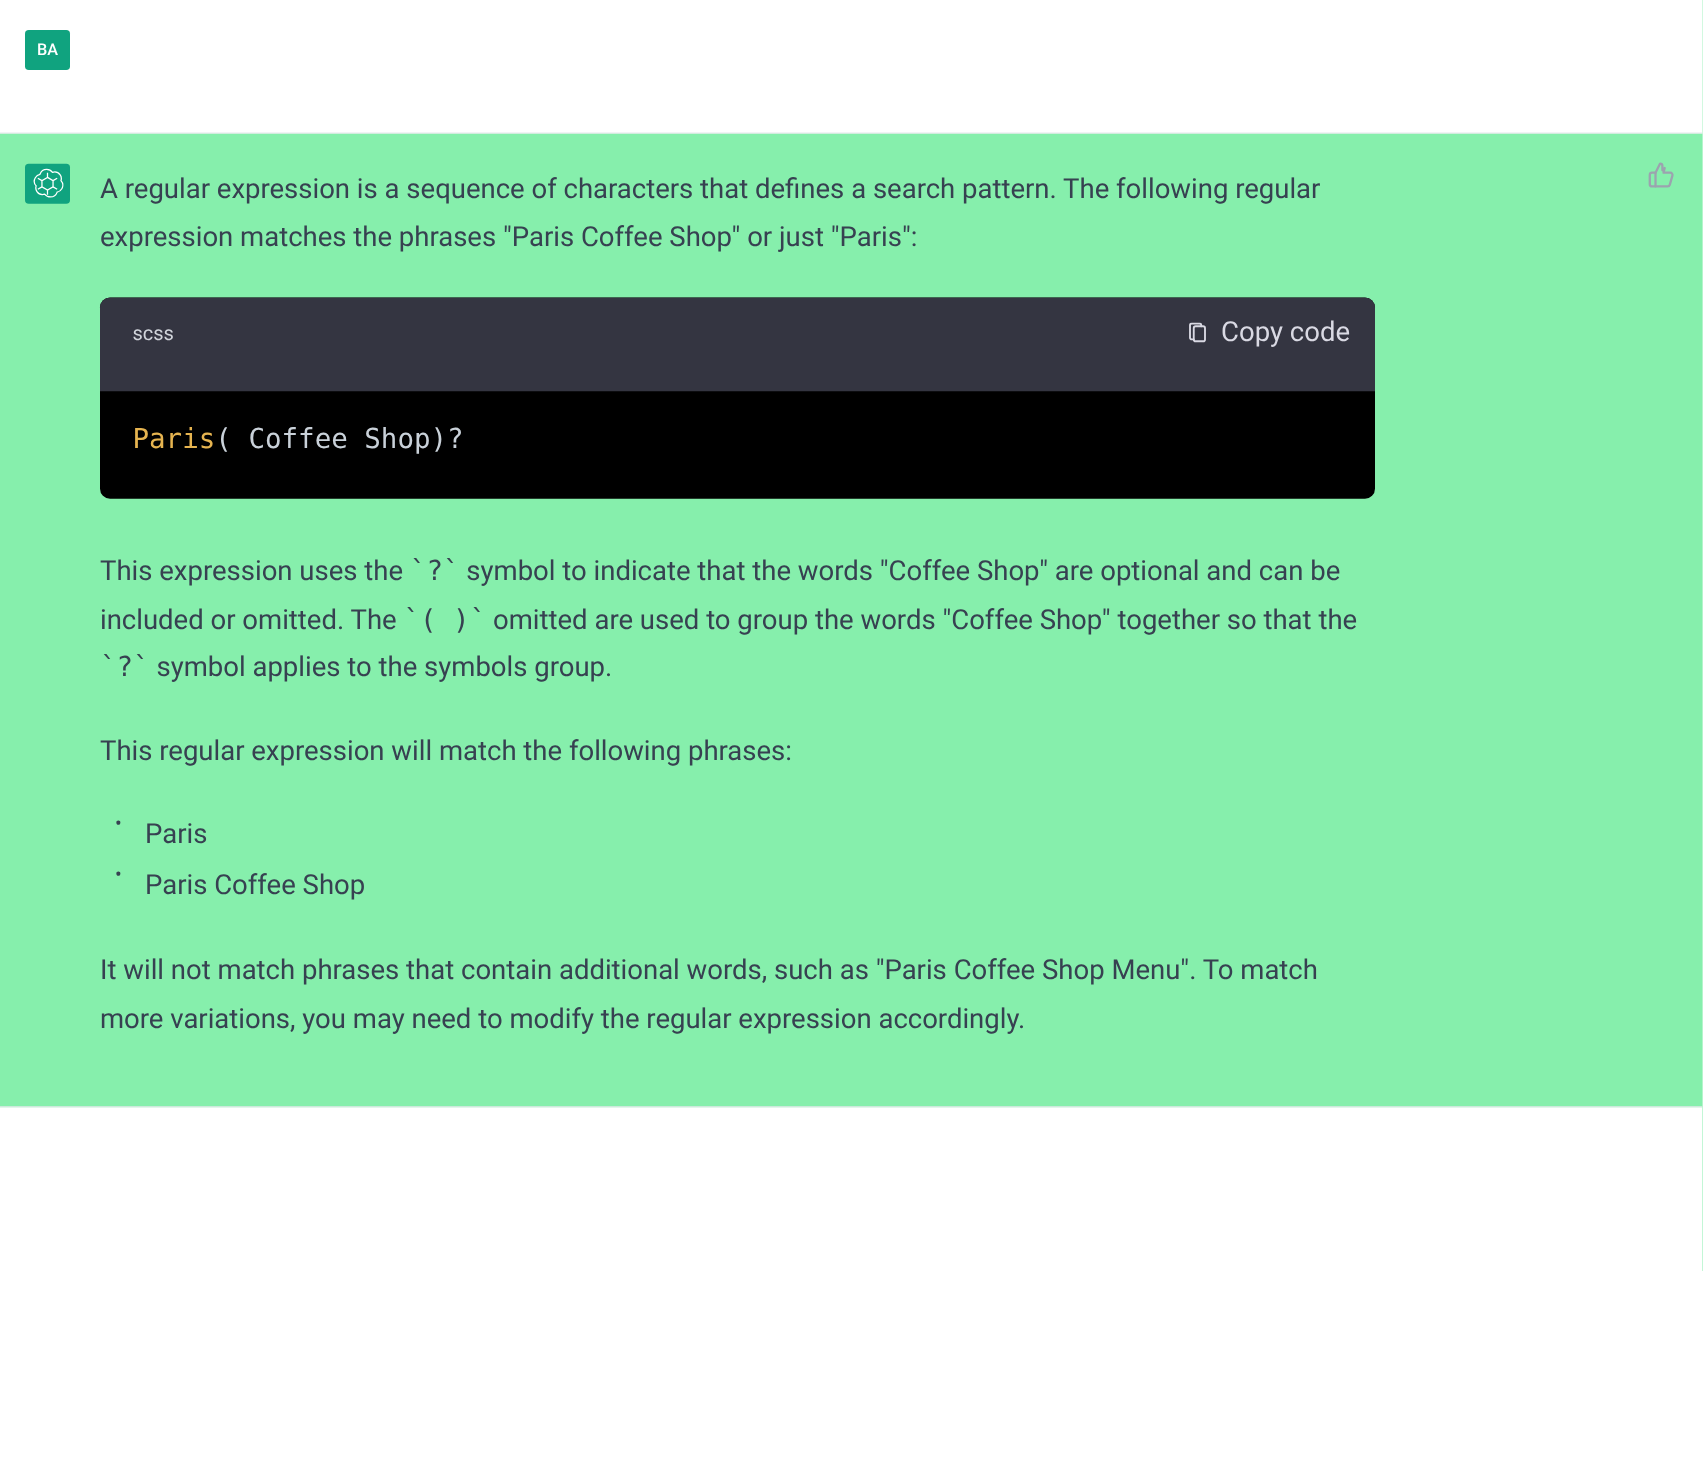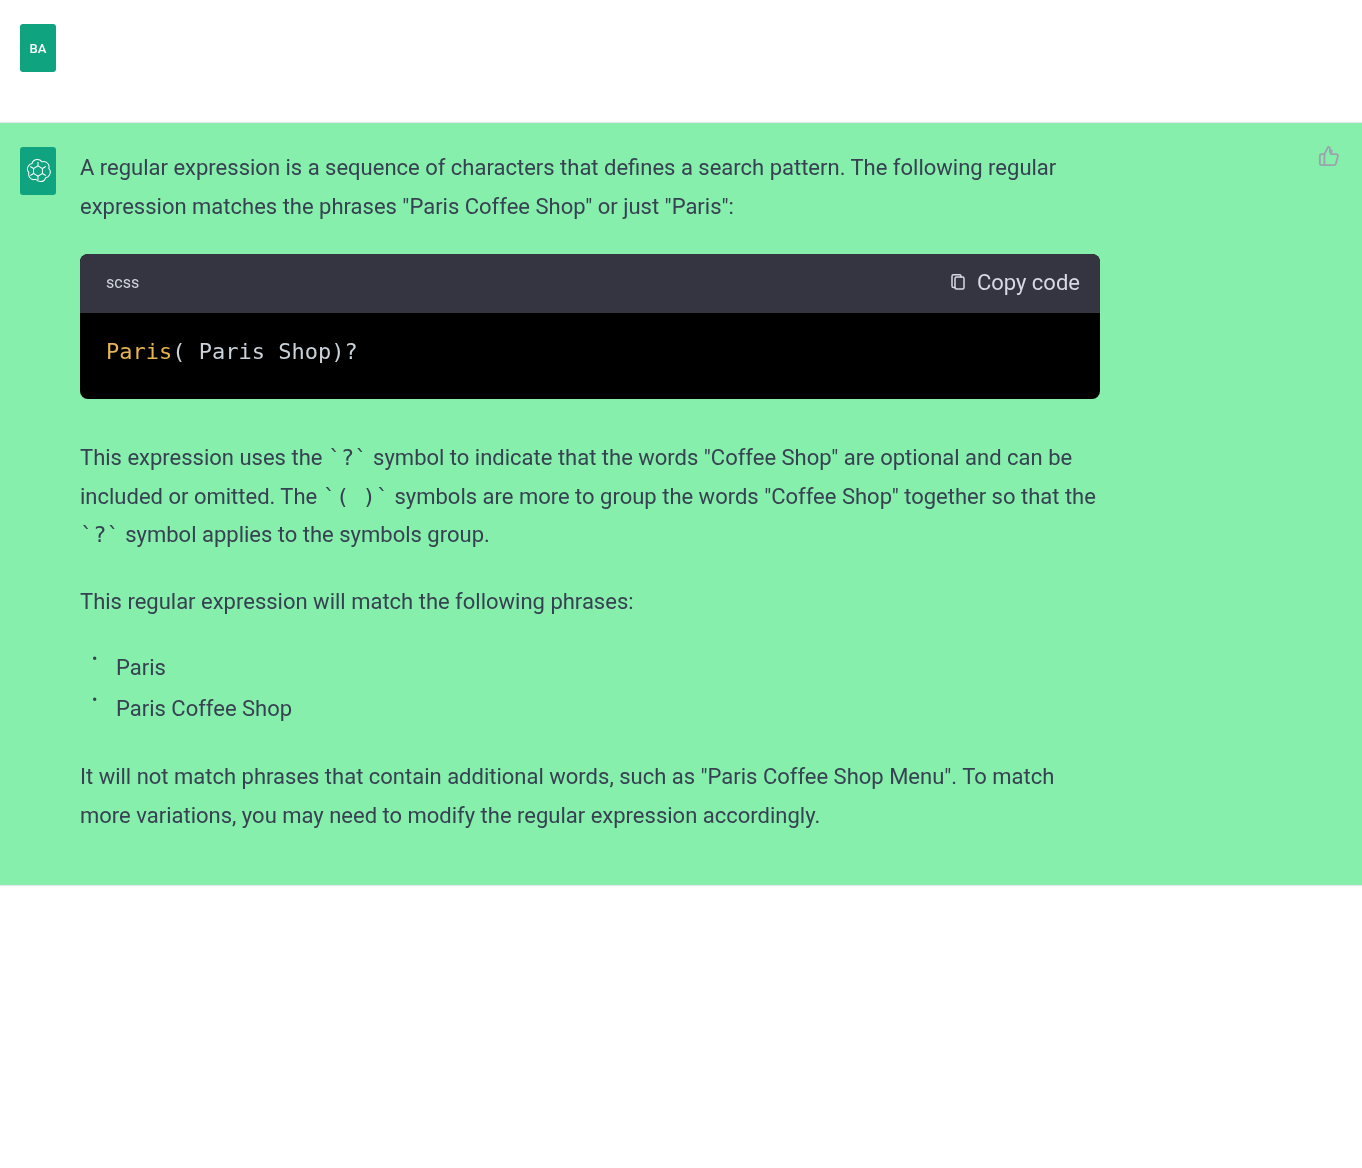--- a/index.html
+++ b/index.html
@@ -20,21 +20,21 @@
     position: relative;
   }
   .message-user {
     background: #ffffff;
   }
   .message-assistant {
     background: #86efac;
   }
   .avatar {
     width: 36px;
-    height: 48px;
+    height: 32px;
     border-radius: 3px;
     flex-shrink: 0;
     margin-right: 24px;
     display: flex;
     align-items: center;
     justify-content: center;
     font-size: 13px;
     font-weight: 500;
     color: #ffffff;
   }
@@ -67,21 +67,21 @@
     background: #000000;
     border-radius: 8px;
     overflow: hidden;
     margin: 20px 0 40px 0;
   }
   .code-header {
     background: #343541;
     display: flex;
     justify-content: space-between;
     align-items: center;
-    padding: 10px 20px 10px 26px;
+    padding: 10px 20px 26px 26px;
     color: #d1d5db;
     font-size: 16px;
   }
   .code-lang {
     font-family: inherit;
   }
   .copy-btn {
     display: flex;
     align-items: center;
     gap: 10px;
@@ -162,25 +162,25 @@
       <div class="code-header">
         <span class="code-lang">scss</span>
         <div class="copy-btn">
           <svg viewBox="0 0 24 24" fill="none" stroke="currentColor" stroke-width="2" stroke-linecap="round" stroke-linejoin="round">
             <rect x="8" y="4" width="12" height="16" rx="2"></rect>
             <path d="M16 4V3a2 2 0 0 0-2-2H6a2 2 0 0 0-2 2v13a2 2 0 0 0 2 2h2"></path>
           </svg>
           <span>Copy code</span>
         </div>
       </div>
-      <div class="code-body"><span class="tok-fn">Paris</span><span class="tok-punct">( Paris Shop)?</span></div>
+      <div class="code-body"><span class="tok-fn">Paris</span><span class="tok-punct">( Coffee Shop)?</span></div>
     </div>
 
     <p>
-      <span>This expression uses the </span><span class="inline-code">`?`</span><span> symbol to indicate that the words "Coffee Shop" are optional and can be included or omitted. The </span><span class="inline-code">`( )`</span><span> symbols are more to group the words "Coffee Shop" together so that the </span><span class="inline-code">`?`</span><span> symbol applies to the symbols group.</span>
+      <span>This expression uses the </span><span class="inline-code">`?`</span><span> symbol to indicate that the words "Coffee Shop" are optional and can be included or omitted. The </span><span class="inline-code">`( )`</span><span> omitted are used to group the words "Coffee Shop" together so that the </span><span class="inline-code">`?`</span><span> symbol applies to the symbols group.</span>
     </p>
 
     <p>This regular expression will match the following phrases:</p>
 
     <ul class="bullet-list">
       <li>Paris</li>
       <li>Paris Coffee Shop</li>
     </ul>
 
     <p>It will not match phrases that contain additional words, such as "Paris Coffee Shop Menu". To match more variations, you may need to modify the regular expression accordingly.</p>

